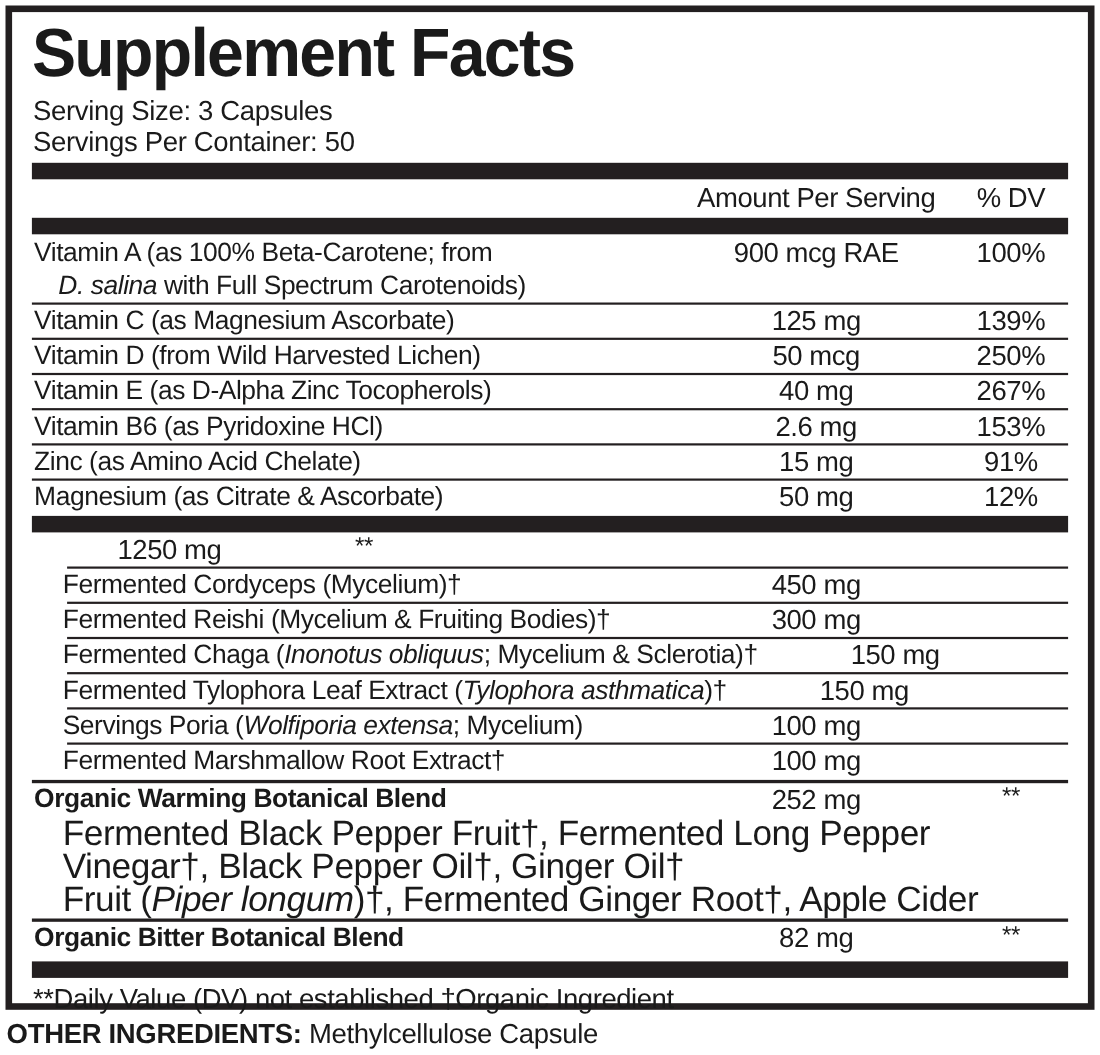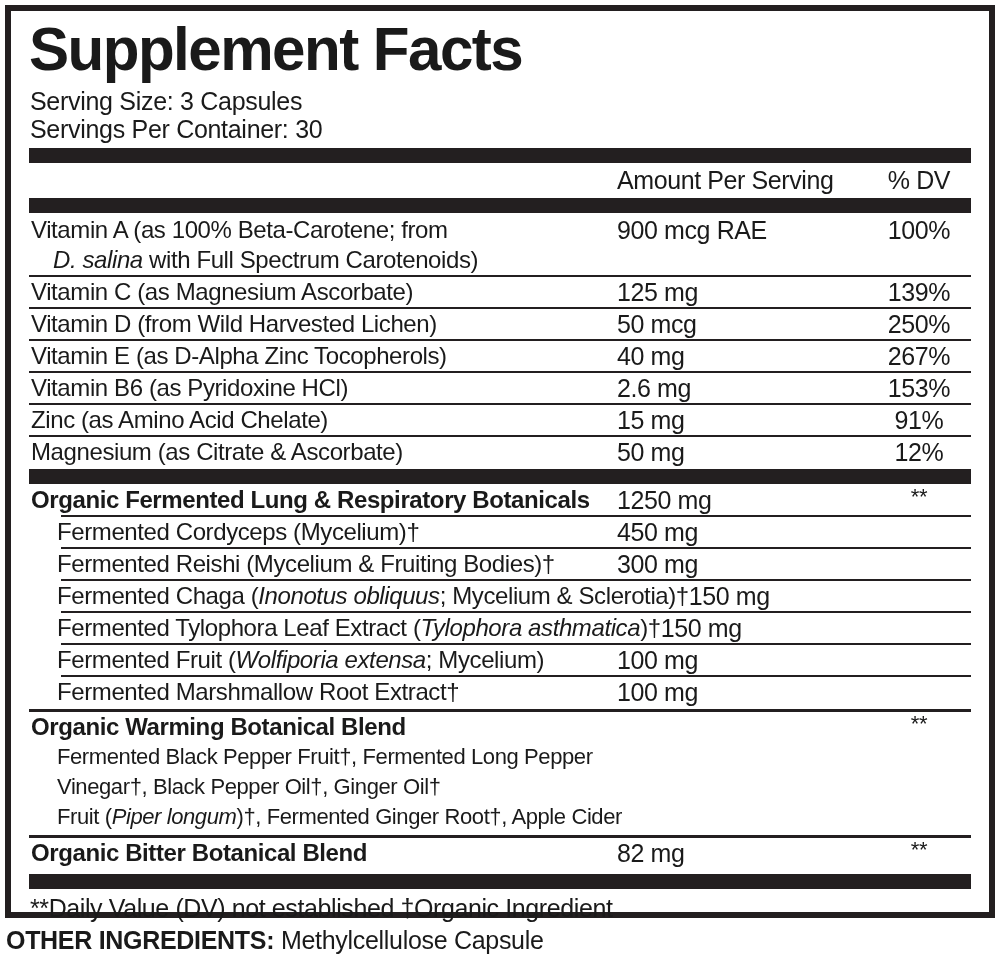--- a/index.html
+++ b/index.html
@@ -94,21 +94,21 @@
     font-size: 24px;
     line-height: 30px;
     letter-spacing: -0.4px;
     padding-left: 2px;
     white-space: nowrap;
     overflow: visible;
   }
   .row .amt {
     flex: 0 0 auto;
     width: 250px;
-    text-align: left;
+    text-align: center;
     font-size: 25px;
     line-height: 30px;
     letter-spacing: -0.4px;
     white-space: nowrap;
   }
   .row .dv {
     flex: 0 0 auto;
     width: 104px;
     text-align: center;
     font-size: 25px;
@@ -137,21 +137,21 @@
 
   
   .row.sub .nm {
     padding-left: 28px;
   }
 
   
   .para {
     margin: 0 6px;
     padding-left: 28px;
-    font-size: 22px;
+    font-size: 32px;
     line-height: 30px;
     letter-spacing: -0.4px;
   }
   .para div { white-space: nowrap; }
 
   
   .rule-sub {
     height: 2px;
     background: #231f20;
     margin: 0 6px 0 38px;
@@ -186,21 +186,21 @@
 
 <div class="label-wrap">
 
   <div class="panel">
     <div class="panel-inner">
 
       <div class="sf-title">Supplement Facts</div>
 
       <div class="serving-block">
         <div class="serving-line">Serving Size: 3 Capsules</div>
-        <div class="serving-line">Servings Per Container: 30</div>
+        <div class="serving-line">Servings Per Container: 50</div>
       </div>
 
       <div class="bar-thick"></div>
 
       <div class="row hdr-row" style="margin-top:2px;">
         <div class="nm"></div>
         <div class="amt">Amount Per Serving</div>
         <div class="dv">% DV</div>
       </div>
 
@@ -253,21 +253,20 @@
 
       <div class="row">
         <div class="nm">Magnesium (as Citrate &amp; Ascorbate)</div>
         <div class="amt">50 mg</div>
         <div class="dv">12%</div>
       </div>
 
       <div class="bar-thick tight" style="margin-top:2px;"></div>
 
       <div class="row bold" style="margin-top:1px;">
-        <div class="nm">Organic Fermented Lung &amp; Respiratory Botanicals</div>
         <div class="amt">1250 mg</div>
         <div class="dv stars">**</div>
       </div>
       <div class="rule-sub"></div>
 
       <div class="row sub">
         <div class="nm"><span>Fermented Cordyceps (Mycelium)†</span></div>
         <div class="amt">450 mg</div>
         <div class="dv"></div>
       </div>
@@ -288,35 +287,36 @@
       <div class="rule-sub"></div>
 
       <div class="row sub">
         <div class="nm"><span>Fermented Tylophora Leaf Extract (</span><i class="ital">Tylophora asthmatica</i><span>)†</span></div>
         <div class="amt">150 mg</div>
         <div class="dv"></div>
       </div>
       <div class="rule-sub"></div>
 
       <div class="row sub">
-        <div class="nm"><span>Fermented Fruit (</span><i class="ital">Wolfiporia extensa</i><span>; Mycelium)</span></div>
+        <div class="nm"><span>Servings Poria (</span><i class="ital">Wolfiporia extensa</i><span>; Mycelium)</span></div>
         <div class="amt">100 mg</div>
         <div class="dv"></div>
       </div>
       <div class="rule-sub"></div>
 
       <div class="row sub">
         <div class="nm"><span>Fermented Marshmallow Root Extract†</span></div>
         <div class="amt">100 mg</div>
         <div class="dv"></div>
       </div>
       <div class="rule-med" style="margin-top:2px;"></div>
 
       <div class="row bold">
         <div class="nm">Organic Warming Botanical Blend</div>
+        <div class="amt">252 mg</div>
         <div class="dv stars">**</div>
       </div>
 
       <div class="para">
         <div><span>Fermented Black Pepper Fruit†, Fermented Long Pepper</span></div>
         <div><span>Vinegar†, Black Pepper Oil†, Ginger Oil†</span></div>
         <div><span>Fruit (</span><i class="ital">Piper longum</i><span>)†, Fermented Ginger Root†, Apple Cider</span></div>
       </div>
 
       <div class="rule-med" style="margin-top:3px;"></div>

